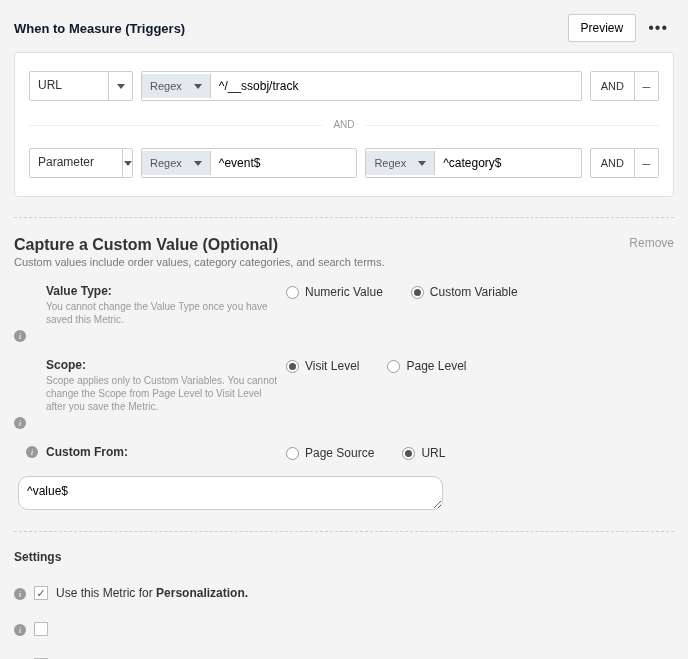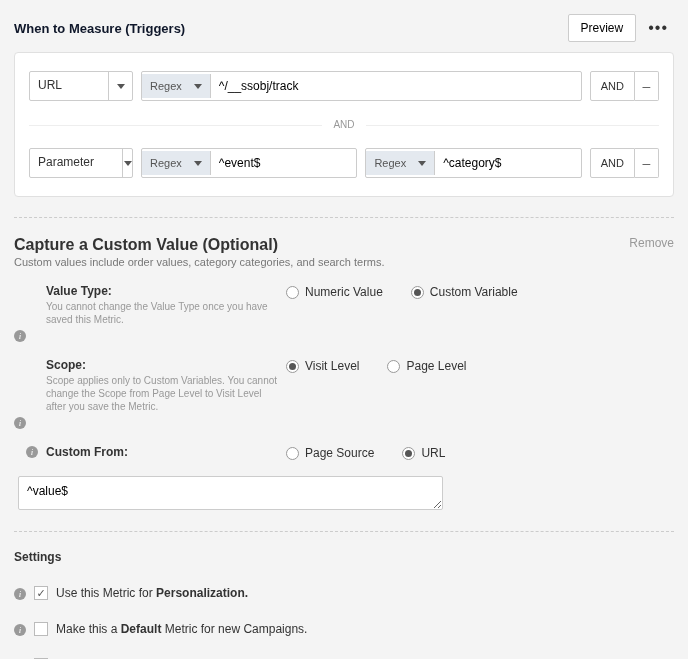--- a/index.html
+++ b/index.html
@@ -248,21 +248,21 @@
     border-radius: 50%;
   }
   .textarea-wrap {
     margin-top: 10px;
     margin-left: 4px;
   }
   textarea.big {
     width: 425px;
     height: 34px;
     border: 1px solid #ccc;
-    border-radius: 2px;
+    border-radius: 10px;
     padding: 7px 8px;
     font-family: inherit;
     font-size: 12px;
     resize: both;
   }
   .settings-section h3 {
     font-size: 12px;
     font-weight: bold;
     margin-bottom: 20px;
   }
@@ -431,23 +431,20 @@
     <span class="info-icon">i</span>
     <span class="checkbox checked"></span>
     <span class="setting-label">
       <span>Use this Metric for </span><b>Personalization.</b>
     </span>
   </div>
 
   <div class="setting-row">
     <span class="info-icon">i</span>
     <span class="checkbox"></span>
-    <span class="setting-label">
-      <span>Make this a </span><b>Default</b><span> Metric for new Campaigns.</span>
-    </span>
   </div>
 
   <div class="setting-row">
     <span class="info-icon">i</span>
     <span class="checkbox"></span>
     <span class="setting-label">
       <span>Make this the </span><b>KPI</b><span> for new Campaigns </span><span class="paren">(A Campaign may have only one KPI).</span>
     </span>
   </div>
 </div>

